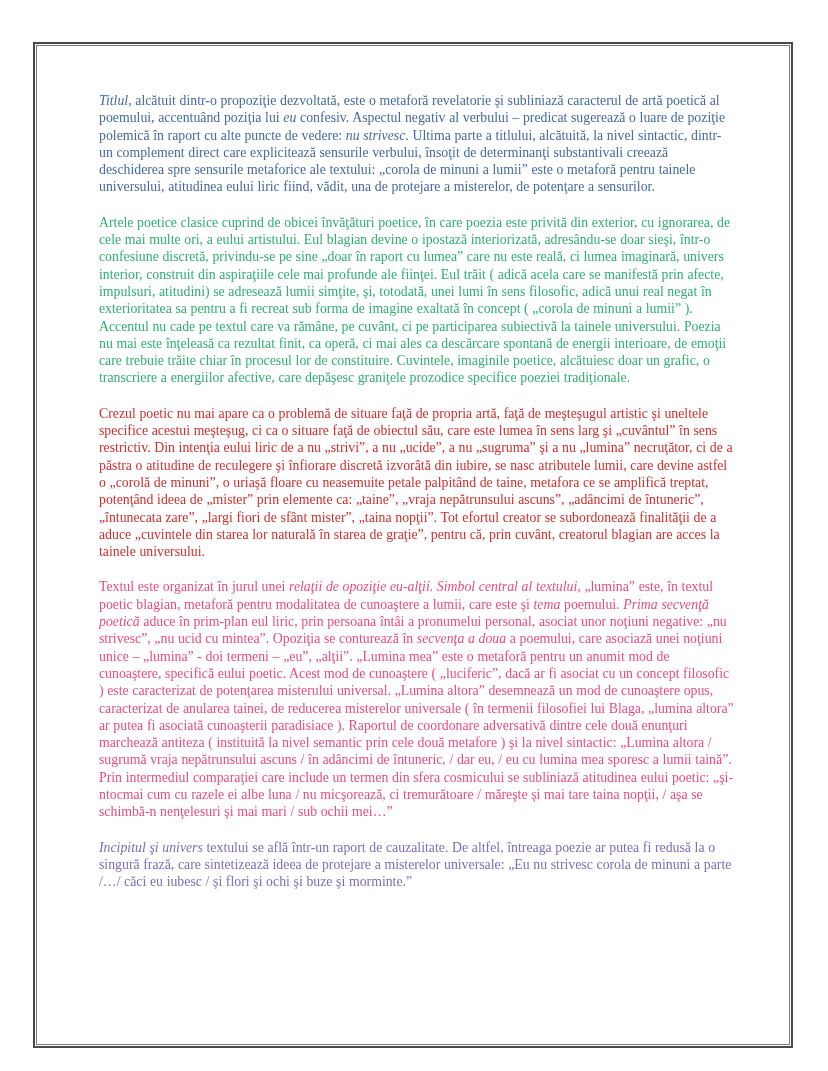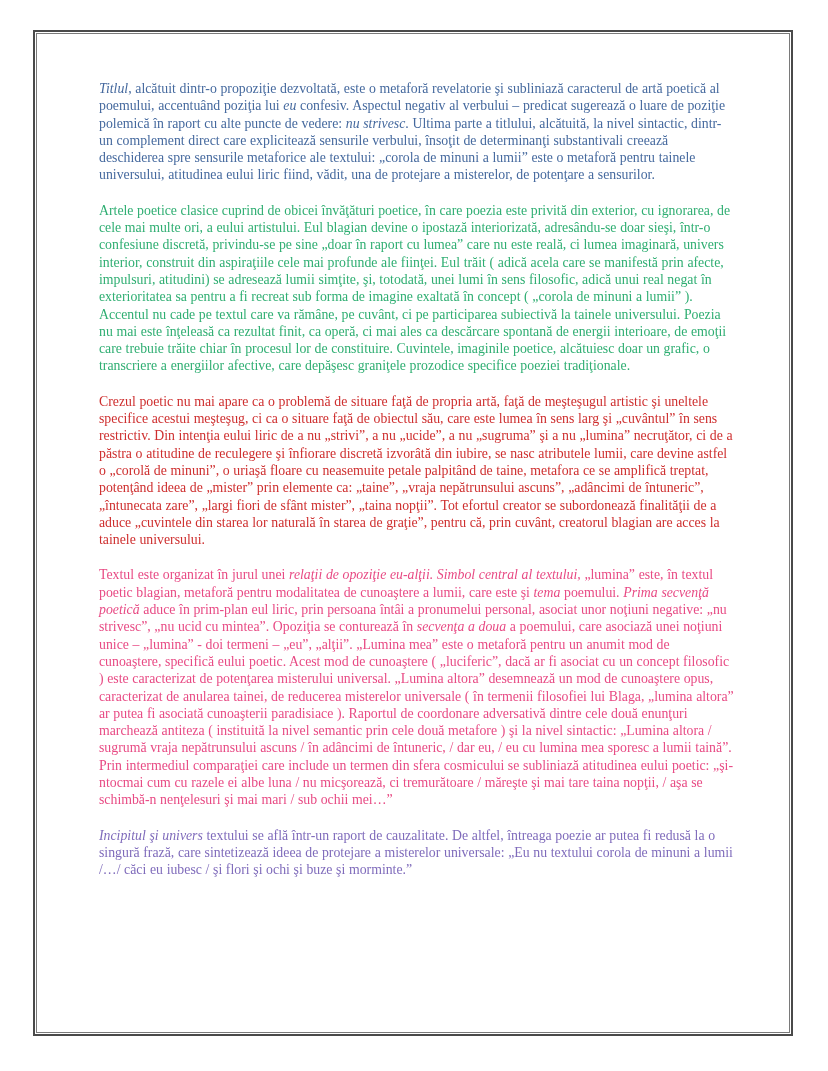--- a/index.html
+++ b/index.html
@@ -6,21 +6,21 @@
   html, body {
     margin: 0;
     padding: 0;
     background: #ffffff;
     width: 828px;
     height: 1071px;
     font-family: "Liberation Serif", "DejaVu Serif", serif;
   }
   .page {
     position: absolute;
-    left: 0; top: 0;
+    left: 0; top: 12px;
     width: 828px;
     height: 960px;
     background: #ffffff;
   }
   .frame-outer {
     position: absolute;
     left: 33px;
     top: 30px;
     width: 760px;
     height: 1006px;
@@ -51,17 +51,17 @@
 <body>
 
 <div class="page">
   <div class="frame-outer">
     <div class="frame-inner">
       <div class="doc-body">
           <p class="para" style="color: rgb(69, 105, 158);"><em>Titlul</em><span>, alcătuit dintr-o propoziţie dezvoltată, este o metaforă revelatorie şi subliniază caracterul de artă poetică al poemului, accentuând poziţia lui </span><em>eu</em><span> confesiv. Aspectul negativ al verbului – predicat sugerează o luare de poziţie polemică în raport cu alte puncte de vedere: </span><em>nu strivesc</em><span>. Ultima parte a titlului, alcătuită, la nivel sintactic, dintr-un complement direct care explicitează sensurile verbului, însoţit de determinanţi substantivali creează deschiderea spre sensurile metaforice ale textului: „corola de minuni a lumii” este o metaforă pentru tainele universului, atitudinea eului liric fiind, vădit, una de protejare a misterelor, de potenţare a sensurilor.</span></p>
           <p class="para" style="color: rgb(47, 174, 114);"><span>Artele poetice clasice cuprind de obicei învăţături poetice, în care poezia este privită din exterior, cu ignorarea, de cele mai multe ori, a eului artistului. Eul blagian devine o ipostază interiorizată, adresându-se doar sieşi, într-o confesiune discretă, privindu-se pe sine „doar în raport cu lumea” care nu este reală, ci lumea imaginară, univers interior, construit din aspiraţiile cele mai profunde ale fiinţei. Eul trăit ( adică acela care se manifestă prin afecte, impulsuri, atitudini) se adresează lumii simţite, şi, totodată, unei lumi în sens filosofic, adică unui real negat în exterioritatea sa pentru a fi recreat sub forma de imagine exaltată în concept ( „corola de minuni a lumii” ). Accentul nu cade pe textul care va rămâne, pe cuvânt, ci pe participarea subiectivă la tainele universului. Poezia nu mai este înţeleasă ca rezultat finit, ca operă, ci mai ales ca descărcare spontană de energii interioare, de emoţii care trebuie trăite chiar în procesul lor de constituire. Cuvintele, imaginile poetice, alcătuiesc doar un grafic, o transcriere a energiilor afective, care depăşesc graniţele prozodice specifice poeziei tradiţionale.</span></p>
           <p class="para" style="color: rgb(206, 46, 46);"><span>Crezul poetic nu mai apare ca o problemă de situare faţă de propria artă, faţă de meşteşugul artistic şi uneltele specifice acestui meşteşug, ci ca o situare faţă de obiectul său, care este lumea în sens larg şi „cuvântul” în sens restrictiv. Din intenţia eului liric de a nu „strivi”, a nu „ucide”, a nu „sugruma” şi a nu „lumina” necruţător, ci de a păstra o atitudine de reculegere şi înfiorare discretă izvorâtă din iubire, se nasc atributele lumii, care devine astfel o „corolă de minuni”, o uriaşă floare cu neasemuite petale palpitând de taine, metafora ce se amplifică treptat, potenţând ideea de „mister” prin elemente ca: „taine”, „vraja nepătrunsului ascuns”, „adâncimi de întuneric”, „întunecata zare”, „largi fiori de sfânt mister”, „taina nopţii”. Tot efortul creator se subordonează finalităţii de a aduce „cuvintele din starea lor naturală în starea de graţie”, pentru că, prin cuvânt, creatorul blagian are acces la tainele universului.</span></p>
           <p class="para" style="color: rgb(232, 74, 132);"><span>Textul este organizat în jurul unei </span><em>relaţii de opoziţie eu-alţii. Simbol central al textului,</em><span> „lumina” este, în textul poetic blagian, metaforă pentru modalitatea de cunoaştere a lumii, care este şi </span><em>tema</em><span> poemului. </span><em>Prima secvenţă poetică</em><span> aduce în prim-plan eul liric, prin persoana întâi a pronumelui personal, asociat unor noţiuni negative: „nu strivesc”, „nu ucid cu mintea”. Opoziţia se conturează în </span><em>secvenţa a doua</em><span> a poemului, care asociază unei noţiuni unice – „lumina” - doi termeni – „eu”, „alţii”. „Lumina mea” este o metaforă pentru un anumit mod de cunoaştere, specifică eului poetic. Acest mod de cunoaştere ( „luciferic”, dacă ar fi asociat cu un concept filosofic ) este caracterizat de potenţarea misterului universal. „Lumina altora” desemnează un mod de cunoaştere opus, caracterizat de anularea tainei, de reducerea misterelor universale ( în termenii filosofiei lui Blaga, „lumina altora” ar putea fi asociată cunoaşterii paradisiace ). Raportul de coordonare adversativă dintre cele două enunţuri marchează antiteza ( instituită la nivel semantic prin cele două metafore ) şi la nivel sintactic: „Lumina altora / sugrumă vraja nepătrunsului ascuns / în adâncimi de întuneric, / dar eu, / eu cu lumina mea sporesc a lumii taină”. Prin intermediul comparaţiei care include un termen din sfera cosmicului se subliniază atitudinea eului poetic: „şi-ntocmai cum cu razele ei albe luna / nu micşorează, ci tremurătoare / măreşte şi mai tare taina nopţii, / aşa se schimbă-n nenţelesuri şi mai mari / sub ochii mei…”</span></p>
-          <p class="para" style="color: rgb(127, 107, 187);"><em>Incipitul şi univers</em><span> textului se află într-un raport de cauzalitate. De altfel, întreaga poezie ar putea fi redusă la o singură frază, care sintetizează ideea de protejare a misterelor universale: „Eu nu textului corola de minuni a lumii /…/ căci eu iubesc / şi flori şi ochi şi buze şi morminte.”</span></p>
+          <p class="para" style="color: rgb(127, 107, 187);"><em>Incipitul şi univers</em><span> textului se află într-un raport de cauzalitate. De altfel, întreaga poezie ar putea fi redusă la o singură frază, care sintetizează ideea de protejare a misterelor universale: „Eu nu strivesc corola de minuni a parte /…/ căci eu iubesc / şi flori şi ochi şi buze şi morminte.”</span></p>
         </div>
     </div>
   </div>
 </div>
 
 </body></html>

